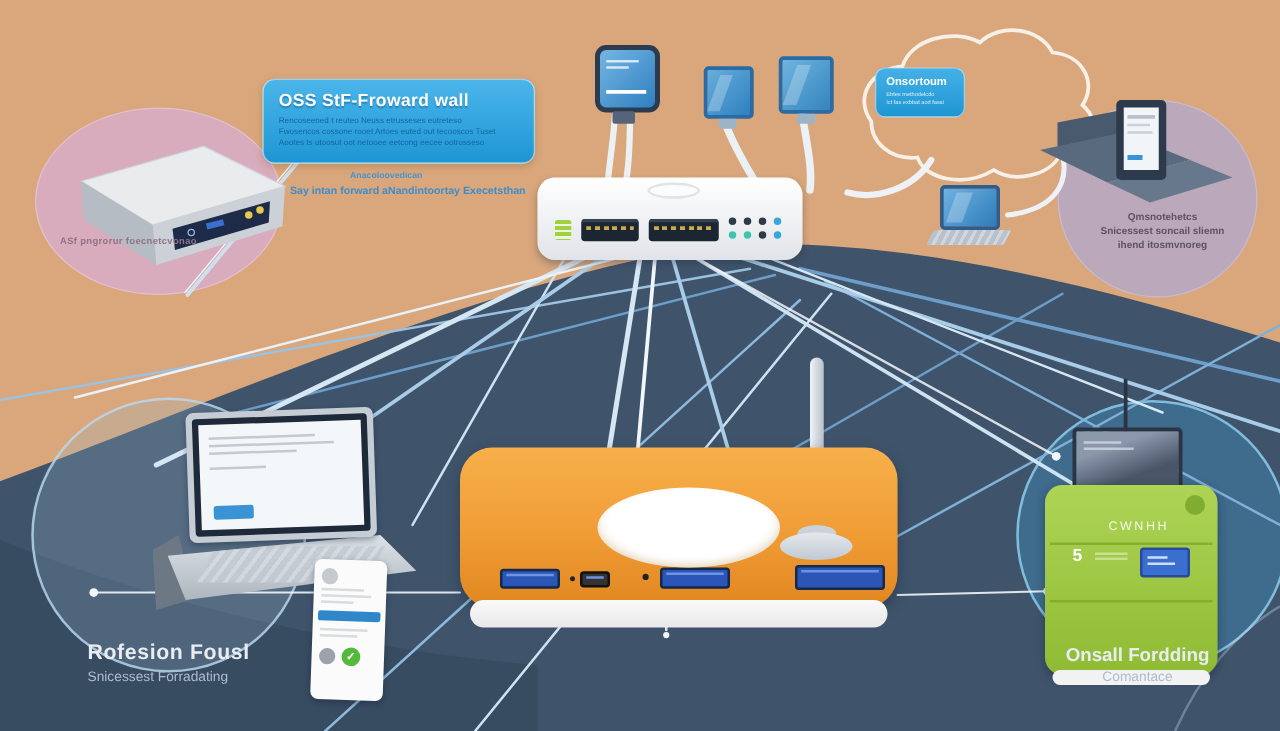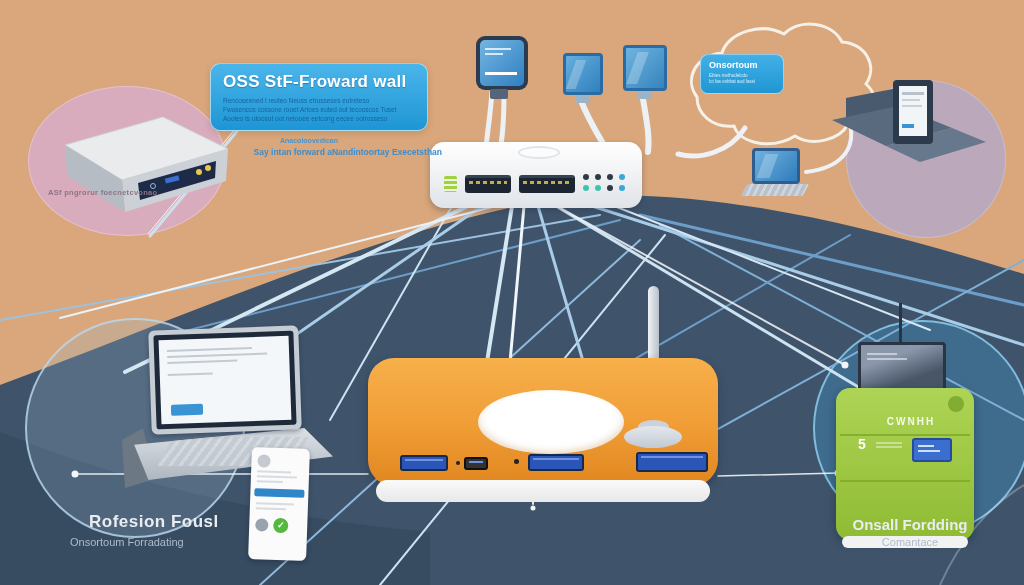--- a/index.html
+++ b/index.html
@@ -16,31 +16,31 @@
     background:rgba(182,169,196,0.88); border:1px solid rgba(205,195,215,0.7); }
   .laptop-circle { left:25px; top:318px; width:220px; height:220px; border-radius:50%;
     background:rgba(150,178,205,0.25); border:2px solid rgba(188,218,240,0.8); }
   .green-circle { left:813px; top:320px; width:218px; height:216px; border-radius:50%;
     background:rgba(64,125,170,0.55); border:2px solid rgba(140,205,235,0.85); }
 
   
   .callout { left:210px; top:63px; width:218px; height:68px; border-radius:10px;
     background:linear-gradient(180deg,#4ab5ea,#1e96d4); border:1px solid rgba(255,255,255,0.55);
     box-shadow:0 2px 6px rgba(120,80,40,0.25); padding:8px 12px 6px 12px; }
-  .callout-title { color:#ffffff; font-weight:bold; font-size:17px; letter-spacing:0.3px;
+  .callout-title { color:#ffffff; font-weight:bold; font-size:14px; letter-spacing:0.3px;
     text-shadow:0 1px 1px rgba(20,90,140,0.5); white-space:nowrap; }
   .callout-line { color:#13659f; font-size:6.5px; line-height:9px; white-space:nowrap; overflow:hidden; }
   .callout-note1 { left:280px; top:137px; color:#4a93cc; font-size:7px; font-weight:bold; }
-  .callout-note2 { left:232px; top:147px; color:#3f8cc9; font-size:8.5px; font-weight:bold; width:210px; white-space:nowrap;text-align:right; }
+  .callout-note2 { left:232px; top:147px; color:#3f8cc9; font-size:8.5px; font-weight:bold; width:210px; white-space:nowrap; }
 
   .left-circle-caption { left:48px; top:188px; width:165px; text-align:left; color:#8d7486;
     font-size:7.5px; font-weight:bold; letter-spacing:0.3px; }
 
   
-  .cloud-box { left:700px; top:54px; width:84px; height:40px; border-radius:8px;
+  .cloud-box { left:700px; top:54px; width:72px; height:40px; border-radius:8px;
     background:linear-gradient(180deg,#43b0e6,#1f96d3); border:1px solid rgba(255,255,255,0.5); padding:5px 8px; }
   .cloud-box-title { color:#fff; font-weight:bold; font-size:9px; }
   .cloud-box-line { color:#d7f0fb; font-size:4.5px; line-height:6px; white-space:nowrap; overflow:hidden; }
 
   .right-circle-caption { left:845px; top:168px; width:170px; text-align:center; color:#5c5364;
     font-size:8px; font-weight:bold; line-height:11px; }
 
   
   .monitorA { left:476px; top:36px; width:52px; height:54px; border-radius:9px; background:#2c3b50; padding:4px; }
   .monitorA .scr { width:100%; height:100%; border-radius:5px; background:linear-gradient(135deg,#74b6e3,#2f7fc0); position:relative; overflow:hidden; }
@@ -115,38 +115,38 @@
 
   
   .gd-antenna { left:899px; top:303px; width:3px; height:44px; background:#2b3442; }
   .gd-screen { left:858px; top:342px; width:88px; height:52px; border:3px solid #2b3442; border-radius:4px;
     background:linear-gradient(160deg,#8b97ab 30%,#495668 70%); }
   .gd-screen i { position:absolute; left:6px; height:2px; background:rgba(235,240,245,0.6); display:block; }
   .gd-body { left:836px; top:388px; width:138px; height:152px; border-radius:14px;
     background:linear-gradient(180deg,#aed455,#8fbb34); box-shadow:0 3px 8px rgba(15,30,50,0.4); }
   .gd-stripe { position:absolute; left:4px; right:4px; height:2px; background:#7aa928; opacity:.8; }
   .gd-label { position:absolute; left:0; right:0; top:28px; text-align:center; color:#f4f9ec;
-    font-weight:bold; font-size:10px; letter-spacing:2px;padding-left:12px; }
+    font-weight:normal; font-size:10px; letter-spacing:2px;padding-left:12px; }
   .gd-five { position:absolute; left:22px; top:48px; color:#ffffff; font-weight:bold; font-size:14px; }
   .gd-five-lines i { display:block; width:26px; height:2px; background:#d7e8b0; margin:2px 0; opacity:.7; }
   .gd-card { position:absolute; left:76px; top:50px; width:40px; height:24px; background:#3a6fd0;
     border:2px solid #274a9e; border-radius:3px; }
   .gd-card i { position:absolute; left:4px; height:2px; background:#cfe0f5; display:block; }
   .gd-corner { position:absolute; right:10px; top:8px; width:16px; height:16px; border-radius:50%; background:#6f9c25; opacity:.7; }
   .gd-base { left:842px; top:536px; width:126px; height:12px; border-radius:6px; background:#f2f2f2; }
 
   
   .rlap-scr { left:752px; top:148px; width:48px; height:36px; border:3px solid #2f5e8e; border-radius:4px;
     background:linear-gradient(135deg,#6fb2e0,#2e7cba); }
   .rlap-kb { left:744px; top:184px; width:62px; height:12px; background:#cfd6de; transform:skewX(-28deg);
     border-radius:2px; background-image:repeating-linear-gradient(90deg,#b9c2cc 0 4px,#cfd6de 4px 7px); }
 
   
   .lbl-left { left:70px; top:512px; }
-  .lbl-left .t { color:#e9edf2; font-size:17px; font-weight:bold; letter-spacing:0.5px;margin-left:19px; }
+  .lbl-left .t { color:#e9edf2; font-size:17px; font-weight:bold; letter-spacing:0.5px; }
   .lbl-left .s { color:#aebccb; font-size:11px; margin-top:4px; }
   .lbl-center { left:300px; top:522px; width:480px; text-align:center; color:#dde7f0;
     font-size:21px; font-weight:bold; letter-spacing:0.5px; }
   .lbl-right { left:820px; top:516px; width:180px; text-align:center; }
   .lbl-right .t { color:#e9edf2; font-size:15px; font-weight:bold;text-align:center; }
   .lbl-right .s { color:#aebccb; font-size:11px; margin-top:3px; }
 </style>
 </head>
 <body>
 
@@ -350,23 +350,28 @@
   <div class="abs callout-note1">Anacoloovedican</div>
   <div class="abs callout-note2">Say intan forward aNandintoortay Execetsthan</div>
 
   <div class="abs cloud-box">
     <div class="cloud-box-title">Onsortoum</div>
     <div class="cloud-box-line" style="margin-top:3px;">Ebtes methodelcdo</div>
     <div class="cloud-box-line">Ict fas exbbat aod fassi</div>
   </div>
 
   <div class="abs left-circle-caption">ASf pngrorur foecnetcvonao</div>
+  <div class="abs right-circle-caption">
+    <div>Qmsnotehetcs</div>
+    <div>Snicessest soncail sliemn</div>
+    <div>ihend itosmvnoreg</div>
+  </div>
 
   <div class="abs lbl-left">
     <div class="t">Rofesion Fousl</div>
-    <div class="s">Onsortoum Forradating</div>
+    <div class="s">Snicessest Forradating</div>
   </div>
   <div class="abs lbl-right">
     <div class="t">Onsall Fordding</div>
     <div class="s">Comantace</div>
   </div>
 
 </div>
 
 </body></html>

